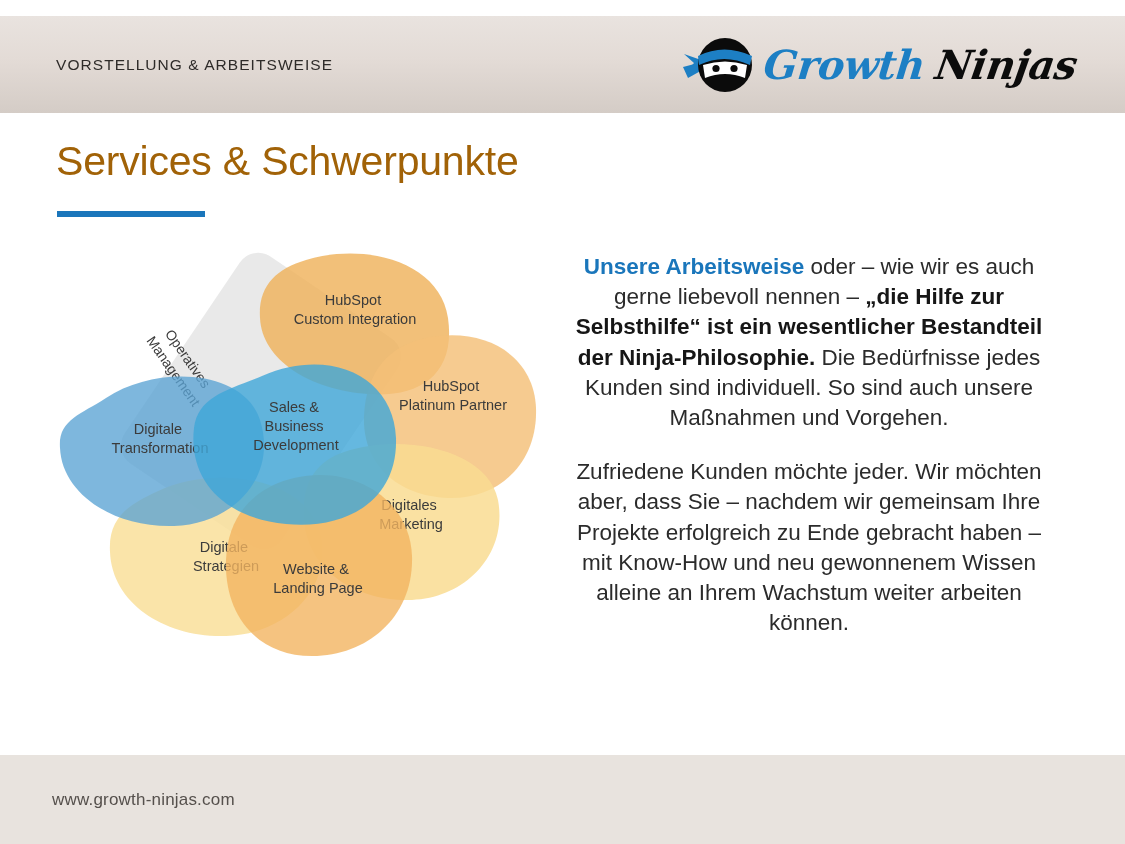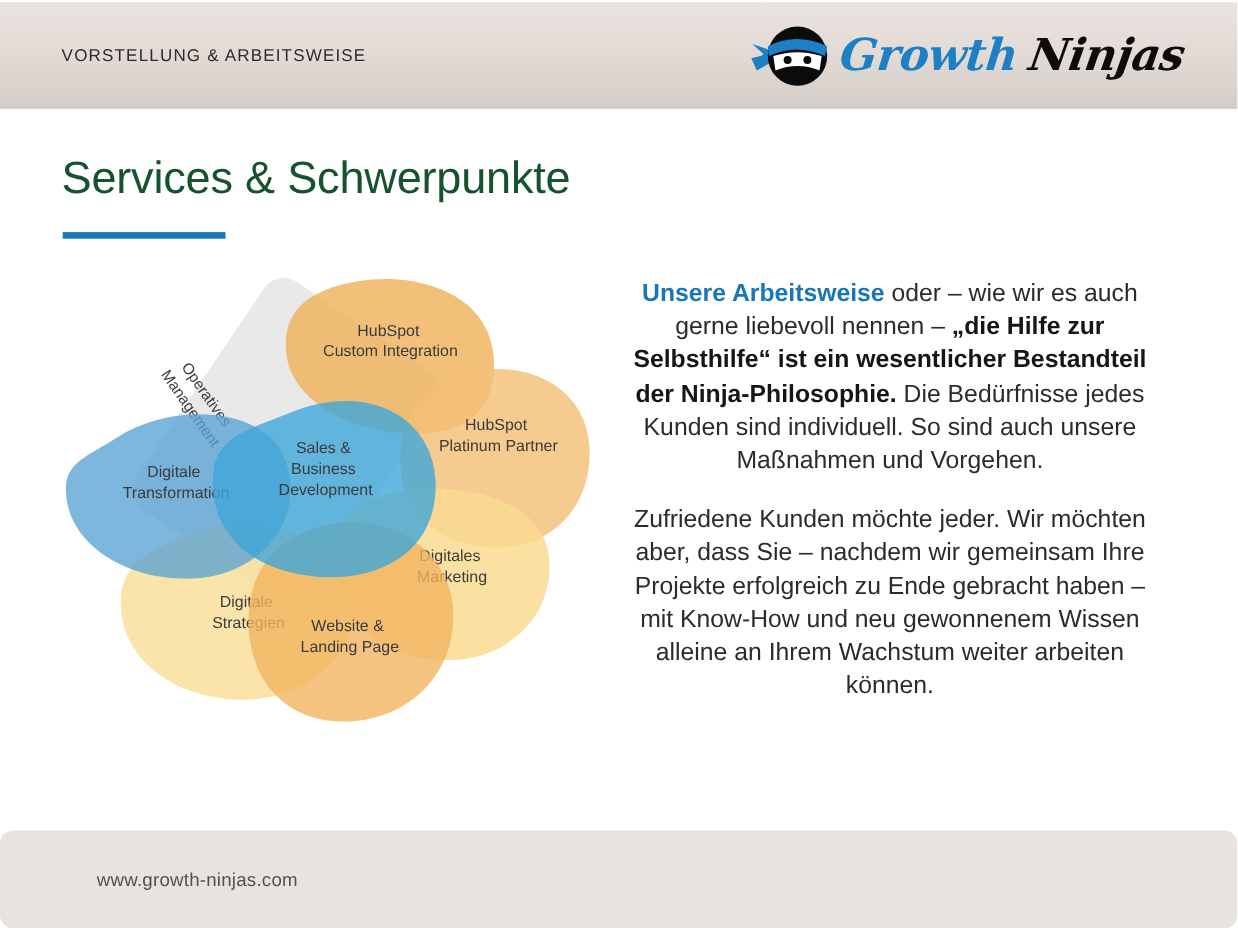--- a/index.html
+++ b/index.html
@@ -12,21 +12,21 @@
 
   body {
     font-family: "Liberation Sans", sans-serif;
     background: #ffffff;
     position: relative;
   }
 
   
   .header-bar {
     position: absolute;
-    left: 0; top: 2px;
+    left: 0; top: 16px;
     width: 1125px;
     height: 97px;
     background: linear-gradient(180deg, #e9e3df 0%, #e3dbd6 45%, #d4ccc6 100%);
     display: flex;
     align-items: center;
     justify-content: space-between;
     padding: 0 48px 0 56px;
   }
 
   .header-eyebrow {
@@ -67,21 +67,21 @@
     letter-spacing: -0.5px;
     transform: skewX(-9deg);
   }
 
   
   .page-title {
     position: absolute;
     left: 56px; top: 138px;
     font-size: 41px;
     font-weight: 300;
-    color: #14532d;
+    color: #a16207;
     letter-spacing: -0.2px;
     white-space: nowrap;
   }
   .title-rule {
     position: absolute;
     left: 57px; top: 211px;
     width: 148px; height: 6px;
     background: #1a76bb;
   }
 
@@ -120,22 +120,21 @@
 
   
   .footer-bar {
     position: absolute;
     left: 0; bottom: 0;
     width: 1125px;
     height: 89px;
     background: #e8e3de;
     display: flex;
     align-items: center;
-    padding-left: 88px;
-    border-radius: 12px;
+    padding-left: 52px;
   }
   .footer-url {
     font-size: 17px;
     color: #55504c;
     letter-spacing: 0.2px;
   }
 </style>
 </head>
 <body>
 

